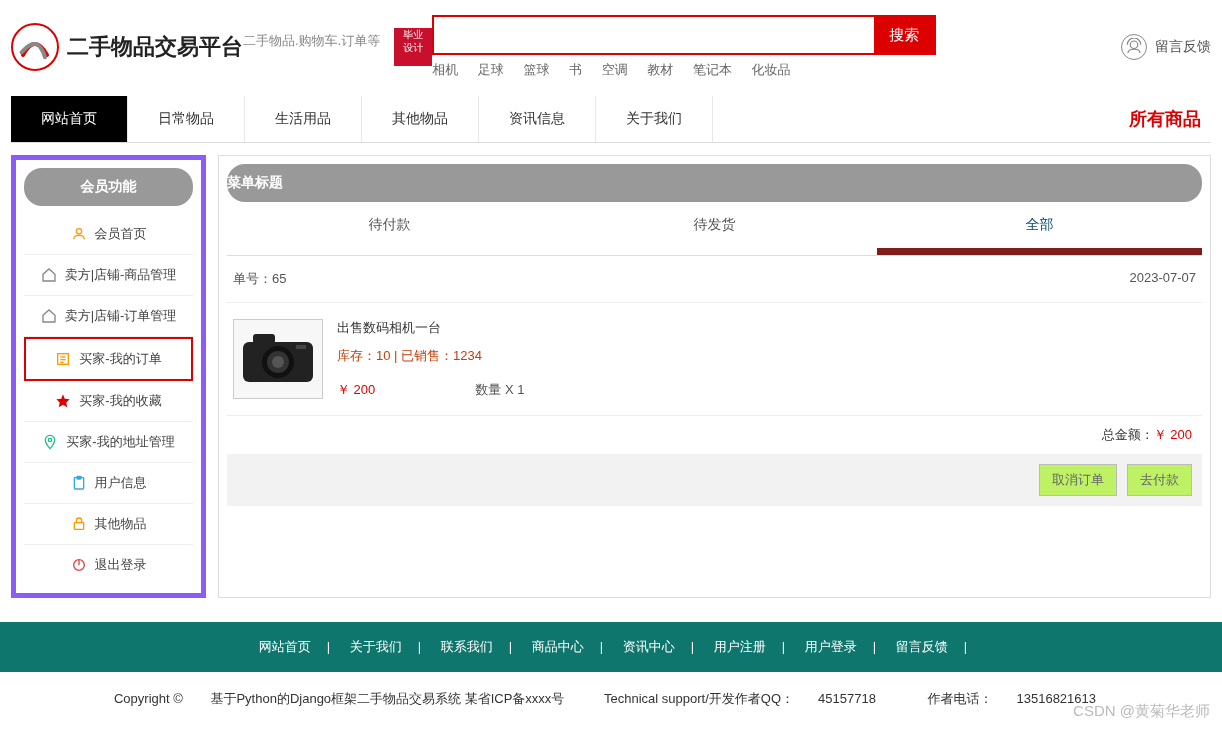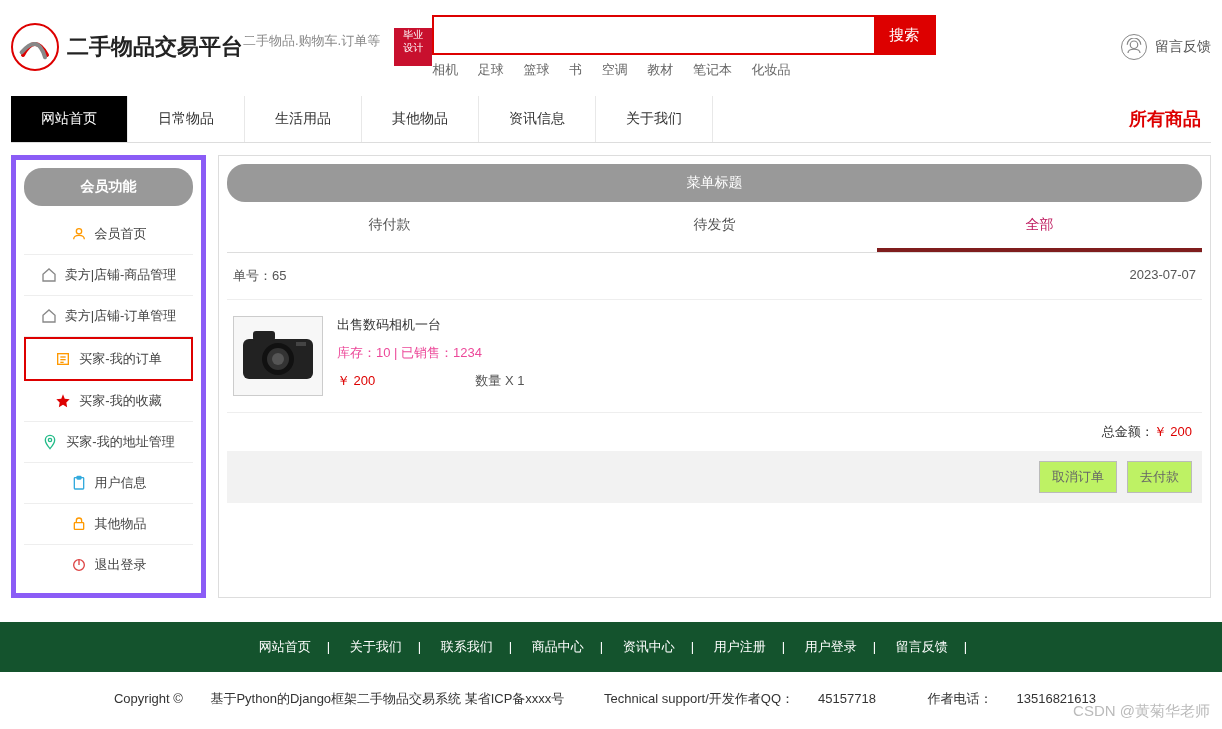--- a/index.html
+++ b/index.html
@@ -38,42 +38,42 @@
 .sidebar { width: 195px; border: 5px solid #8b5cf6; }
 .sidebar-header { background: #999; color: #fff; text-align: center; padding: 10px 0; font-weight: bold; border-radius: 18px; margin: 8px; }
 .sidebar-list { padding: 0 8px 8px; }
 .sidebar-item { display: flex; align-items: center; gap: 8px; padding: 11px 6px; border-bottom: 1px solid #eee; cursor: pointer; font-size: 13px; color: #444; justify-content: center; }
 .sidebar-item:last-child { border-bottom: none; }
 .sidebar-item.highlighted { border: 2px solid #d00; }
 .sb-icon { width: 16px; height: 16px; display: inline-flex; align-items: center; justify-content: center; }
 
 
 .content { flex: 1; border: 1px solid #ddd; padding: 8px; }
-.menu-title { background: #999; color: #fff; text-align: center; padding: 10px 0; font-weight: normal; border-radius: 18px; }
+.menu-title { background: #999; color: #fff; text-align: left; padding: 10px 0; font-weight: bold; border-radius: 18px; }
 .tabs { display: flex; border-bottom: 1px solid #ddd; }
 .tab { flex: 1; text-align: center; padding: 14px 0; cursor: pointer; color: #555; }
-.tab.active { color: #be185d; border-bottom: 4px solid #7f1d1d; }
+.tab.active { color: #0c4a6e; border-bottom: 7px solid #7f1d1d; }
 
 .order-head { display: flex; justify-content: space-between; padding: 14px 6px; border-bottom: 1px solid #eee; font-size: 13px; color: #555; }
 .order-body { display: flex; padding: 16px 6px; gap: 14px; }
 .product-img { width: 90px; height: 80px; border: 1px solid #ccc; background: #f7f7f7; display: flex; align-items: center; justify-content: center; }
 .product-info { font-size: 13px; color: #555; }
 .product-name { color: #333; margin-bottom: 10px; }
-.product-stats { color: #ec4899; margin-bottom: 10px; }
+.product-stats { color: #c2410c; margin-bottom: 16px; }
 .price-row { display: flex; gap: 100px; }
 .price { color: #d00; }
 
 .order-total { text-align: right; padding: 10px 10px; font-size: 13px; border-top: 1px solid #eee; }
 .order-total .amt { color: #d00; }
 
 .order-actions { background: #f2f2f2; padding: 10px; text-align: right; }
 .btn { display: inline-block; padding: 6px 12px; border: 1px solid #bbb; background: #bef264; color: #666; cursor: pointer; margin-left: 6px; font-size: 13px; }
 
 
-.footer-nav { background: #14532d; color: #fff; text-align: center; padding: 16px 16px; margin-top: 24px; font-size: 13px; }
+.footer-nav { background: #0f766e; color: #fff; text-align: center; padding: 16px 16px; margin-top: 24px; font-size: 13px; }
 .footer-nav span { margin: 0 6px; }
 .footer-nav a { color: #fff; text-decoration: none; margin: 0 10px; }
 .copyright { text-align: center; padding: 18px 0; font-size: 13px; color: #333; }
 .copyright span { margin: 0 12px; }
 
 .watermark { position: fixed; bottom: 8px; right: 12px; color: #bbb; font-size: 15px; pointer-events: none; }
 </style>
 </head>
 <body>
 

